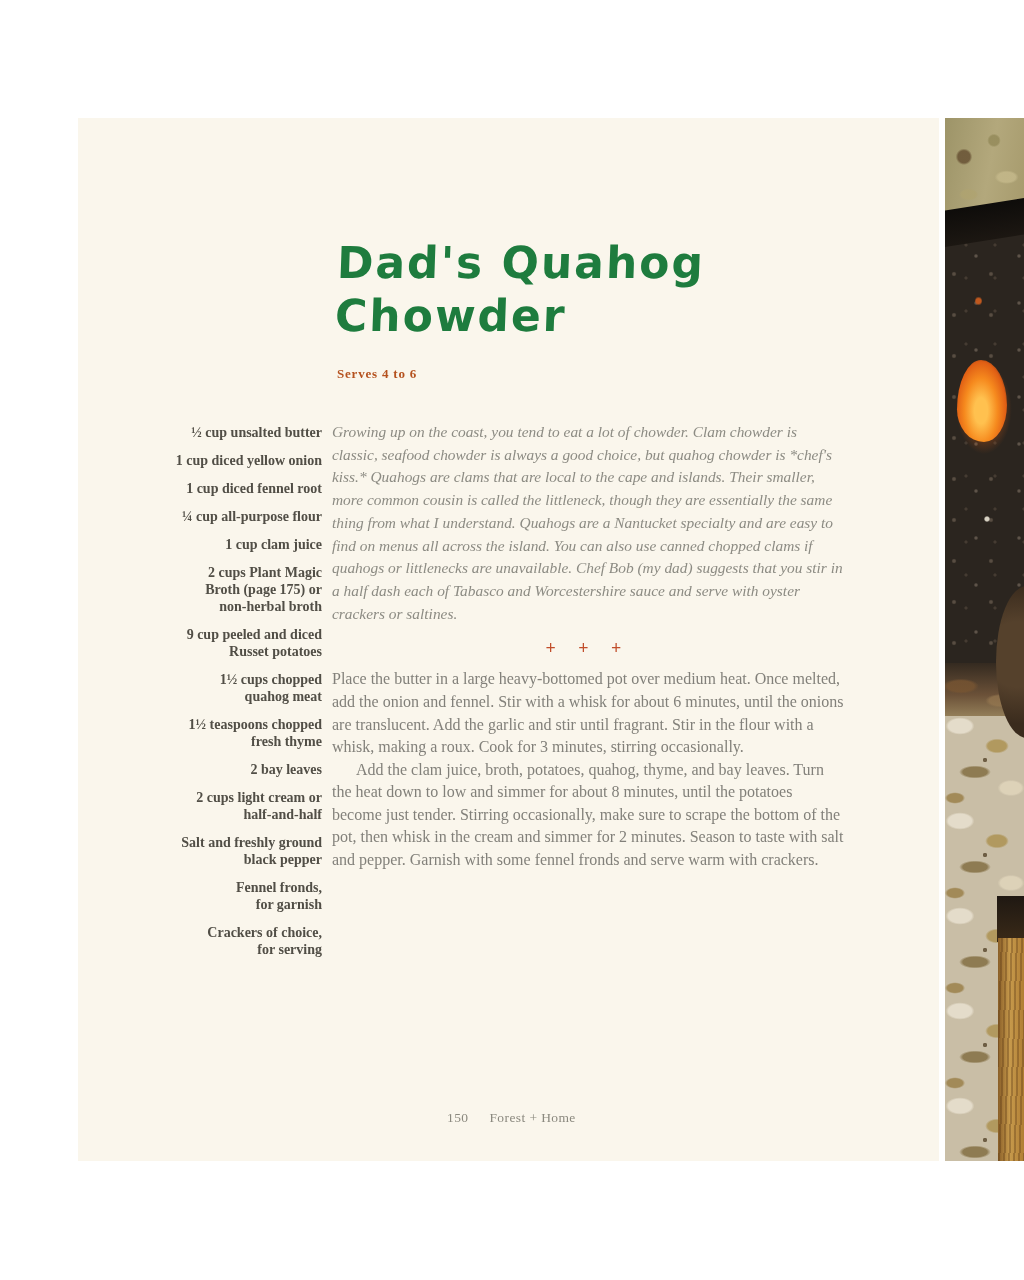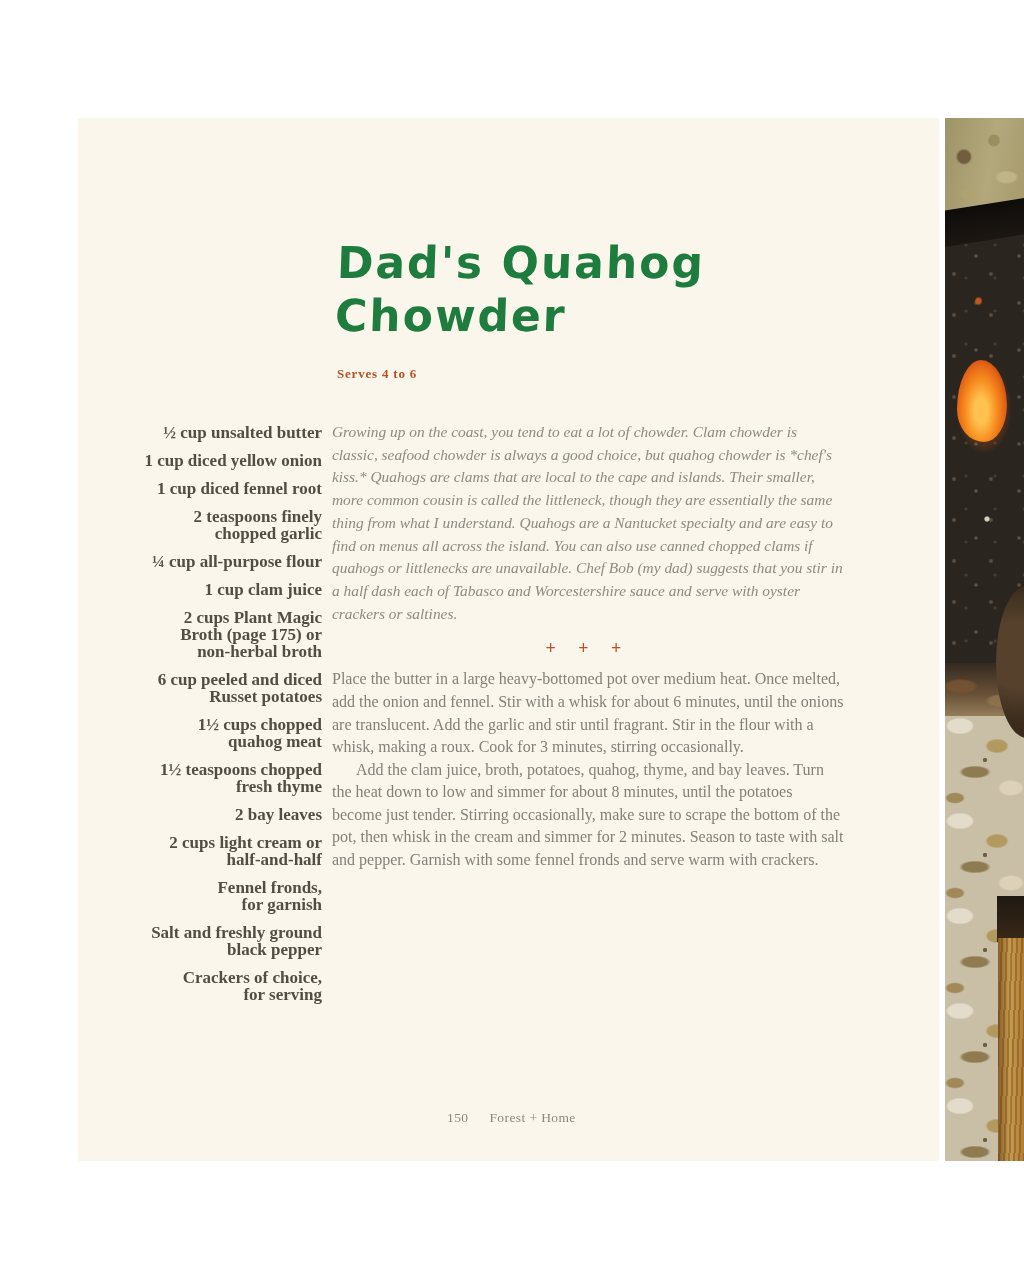--- a/index.html
+++ b/index.html
@@ -28,21 +28,21 @@
     font-weight:700;font-size:13px;letter-spacing:0.8px;
     color:var(--accent-rust,#B5521F);
   }
   
   .ingredients{
     position:absolute;left:56px;top:306px;width:188px;
     text-align:right;
   }
   .ingredient{
     white-space:pre-line;
-    font-weight:700;font-size:17px;line-height:17px;
+    font-weight:700;font-size:14px;line-height:17px;
     color:#514E46;
     margin:0 0 11px 0;
   }
   
   .text-col{
     position:absolute;left:254px;top:303px;width:512px;
   }
   .intro{
     margin:0;
     font-style:italic;font-size:15.4px;line-height:22.7px;
@@ -155,40 +155,38 @@
 <div class="book-page">
 
   <h1 class="title"><span>Dad's Quahog</span><br><span>Chowder</span></h1>
 
   <div class="serves">Serves 4 to 6</div>
 
   <div class="ingredients">
       <div class="ingredient">½ cup unsalted butter</div>
       <div class="ingredient">1 cup diced yellow onion</div>
       <div class="ingredient">1 cup diced fennel root</div>
-      <div class="ingredient">2 teaspoons finely
-chopped garlic</div>
       <div class="ingredient">¼ cup all-purpose flour</div>
       <div class="ingredient">1 cup clam juice</div>
       <div class="ingredient">2 cups Plant Magic
 Broth (page 175) or
 non-herbal broth</div>
-      <div class="ingredient">6 cup peeled and diced
+      <div class="ingredient">9 cup peeled and diced
 Russet potatoes</div>
       <div class="ingredient">1½ cups chopped
 quahog meat</div>
       <div class="ingredient">1½ teaspoons chopped
 fresh thyme</div>
       <div class="ingredient">2 bay leaves</div>
       <div class="ingredient">2 cups light cream or
 half-and-half</div>
+      <div class="ingredient">Salt and freshly ground
+black pepper</div>
       <div class="ingredient">Fennel fronds,
 for garnish</div>
-      <div class="ingredient">Salt and freshly ground
-black pepper</div>
       <div class="ingredient">Crackers of choice,
 for serving</div>
     </div>
 
   <div class="text-col">
     <p class="intro">Growing up on the coast, you tend to eat a lot of chowder. Clam chowder is classic, seafood chowder is always a good choice, but quahog chowder is *chef's kiss.* Quahogs are clams that are local to the cape and islands. Their smaller, more common cousin is called the littleneck, though they are essentially the same thing from what I understand. Quahogs are a Nantucket specialty and are easy to find on menus all across the island. You can also use canned chopped clams if quahogs or littlenecks are unavailable. Chef Bob (my dad) suggests that you stir in a half dash each of Tabasco and Worcestershire sauce and serve with oyster crackers or saltines.</p>
     <div class="divider">+ + +</div>
     <div class="steps">
         <p class="step">Place the butter in a large heavy-bottomed pot over medium heat. Once melted, add the onion and fennel. Stir with a whisk for about 6 minutes, until the onions are translucent. Add the garlic and stir until fragrant. Stir in the flour with a whisk, making a roux. Cook for 3 minutes, stirring occasionally.</p>
         <p class="step">Add the clam juice, broth, potatoes, quahog, thyme, and bay leaves. Turn the heat down to low and simmer for about 8 minutes, until the potatoes become just tender. Stirring occasionally, make sure to scrape the bottom of the pot, then whisk in the cream and simmer for 2 minutes. Season to taste with salt and pepper. Garnish with some fennel fronds and serve warm with crackers.</p>

